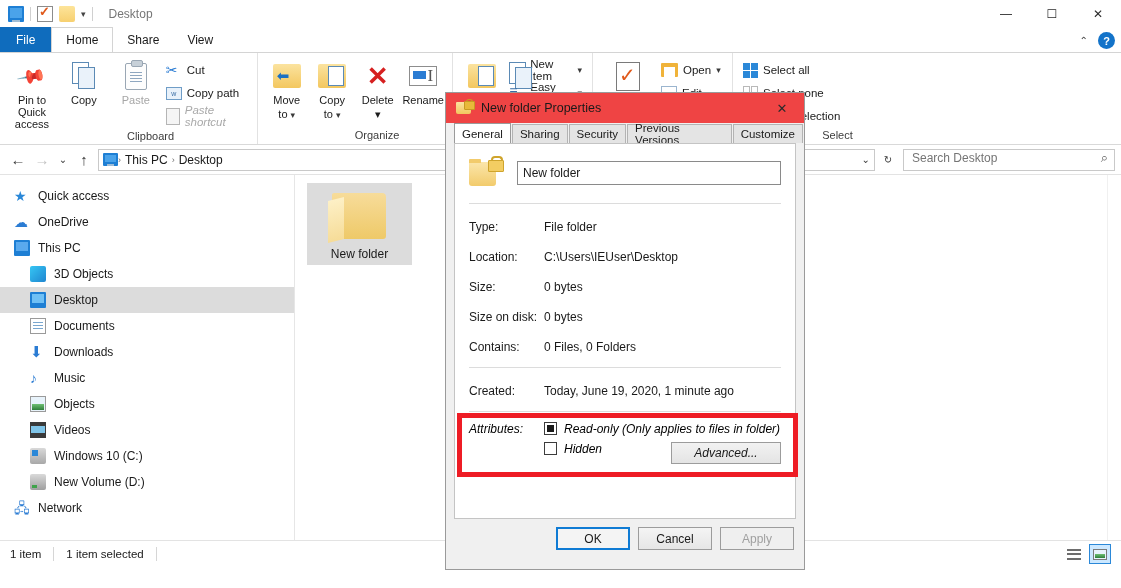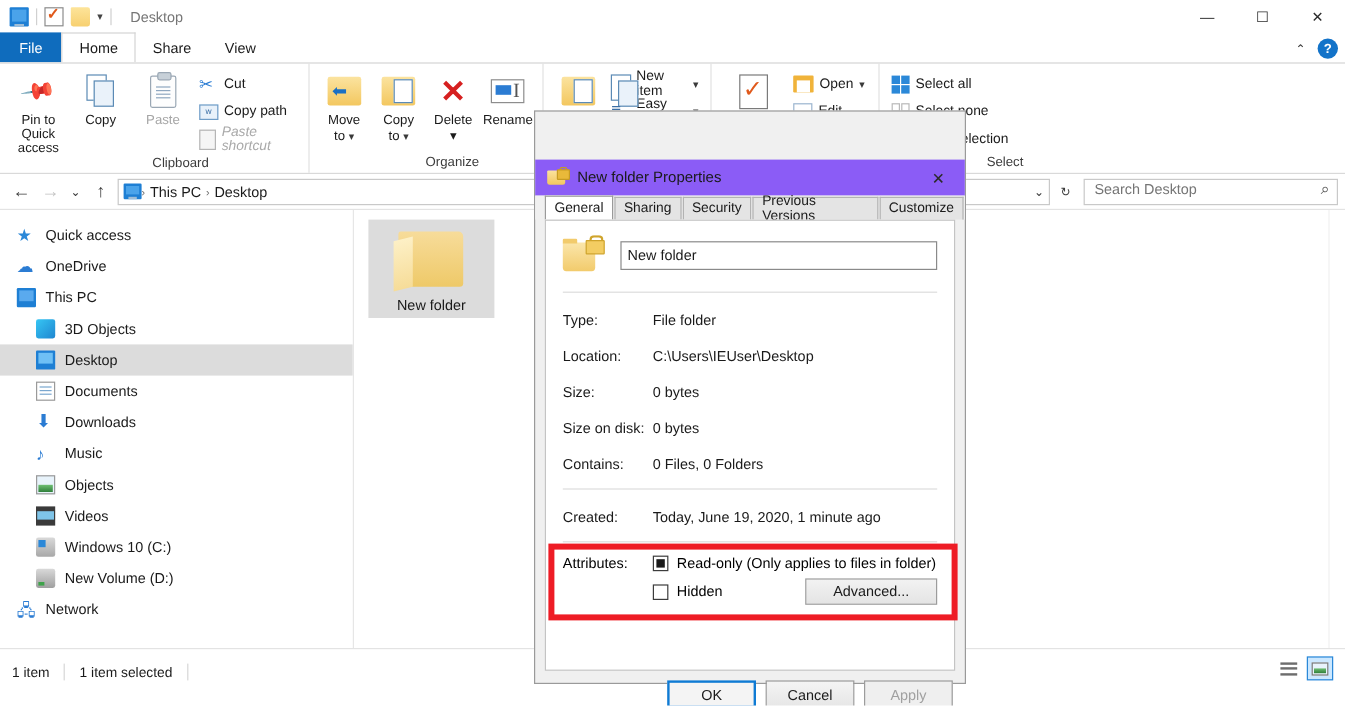--- a/index.html
+++ b/index.html
@@ -140,36 +140,36 @@
   .fileitem .ficon { width:64px; height:54px; position:relative; }
   .folder-big-back { position:absolute; left:4px; top:4px; width:54px; height:46px;
                      background:linear-gradient(#f7dc9a,#eec968); border-radius:2px 4px 3px 3px; }
   .folder-big-front { position:absolute; left:0px; top:10px; width:16px; height:42px;
                      background:linear-gradient(#fdf0c6,#f6dc98); transform:skewY(-14deg); }
   .fname { font-size:12px; color:#1a1a1a; margin-top:4px; }
   .scrollbar { position:absolute; right:0; top:0; width:14px; height:100%; background:#fff; border-left:1px solid #f0f0f0; }
   .scroll-thumb { position:absolute; top:0; left:2px; width:10px; height:0px; background:#cdcdcd; }
 
   
-  .statusbar { height:27px; border-top:1px solid #e3e3e3; display:flex; align-items:flex-end;
+  .statusbar { height:27px; border-top:1px solid #e3e3e3; display:flex; align-items:center;
                padding:0 10px; font-size:11.5px; color:#1a1a1a; background:#fff; }
   .status-sep { width:1px; height:14px; background:#d6d6d6; margin:0 12px; }
   .view-btns { margin-left:auto; display:flex; align-items:center; gap:4px; }
   .vb { width:22px; height:20px; display:flex; align-items:center; justify-content:center; }
   .vb.sel { border:1px solid #2b88d8; background:#cce8ff; }
   .det-ico { width:14px; height:11px; display:flex; flex-direction:column; justify-content:space-between; }
   .det-ico i { height:2px; background:#6d6d6d; display:block; width:100%; }
   .thumb-ico { width:14px; height:11px; background:#e8f3fb; border:1px solid #7a7a7a; position:relative; }
   .thumb-ico:after { content:""; position:absolute; left:1px; right:1px; bottom:1px; height:4px;
                      background:linear-gradient(#6fbf73,#2f7f3a); }
 
   
   .dialog { position:absolute; left:445px; top:92px; width:360px; height:478px;
             background:#f0f0f0; border:1px solid #9a9a9a; box-shadow:0 0 0 0 rgba(0,0,0,.2); }
-  .dlg-title { height:30px; display:flex; align-items:center; padding-left:10px; background:#8b5cf6;margin-top:40px; }
+  .dlg-title { height:30px; display:flex; align-items:center; padding-left:10px; background:#ef4444; }
   .dlg-ico { width:17px; height:16px; position:relative; margin-right:8px; }
   .dlg-ico .fb { position:absolute; left:0; top:2px; width:15px; height:12px;
                  background:linear-gradient(#fbe39f,#f2c75f); border-radius:1px 2px 2px 2px; }
   .dlg-ico .lock { position:absolute; right:0; top:-1px; width:9px; height:11px; }
   .dlg-ico .lock:after { content:""; position:absolute; left:0; bottom:0; width:9px; height:7px;
                          background:#e8b93a; border:1px solid #c79b22; border-radius:1px; }
   .dlg-ico .lock:before { content:""; position:absolute; left:2px; top:0; width:5px; height:5px;
                           border:1.5px solid #c79b22; border-bottom:none; border-radius:3px 3px 0 0; }
   .dlg-title-text { font-size:12.5px; color:#1a1a1a; }
   .dlg-close { margin-left:auto; width:44px; height:30px; display:flex; align-items:center; justify-content:center;
@@ -191,21 +191,21 @@
                                background:#f3cd62; border:1px solid #cfa42c; border-radius:1px; }
   .big-folder-lock .lk:before { content:""; position:absolute; left:3px; top:0; width:8px; height:7px;
                                 border:2px solid #cfa42c; border-bottom:none; border-radius:4px 4px 0 0; }
   .name-input { flex:1; height:24px; border:1px solid #8a8a8a; padding:0 5px; font-size:12px;
                 color:#1a1a1a; font-family:"Liberation Sans", sans-serif; outline:none; }
   .hr { height:1px; background:#dcdcdc; margin:13px 0 10px 0; }
   .prow { display:flex; font-size:12px; color:#1a1a1a; margin-bottom:9px;margin-top:16px; }
   .plabel { width:75px; flex:none; }
   .pval { flex:1; }
   .attrs-zone { position:relative; margin-top:2px; }
-  .attr-line { display:flex; align-items:center; font-size:12px; margin-bottom:6px; }
+  .attr-line { display:flex; align-items:flex-start; font-size:12px; margin-bottom:6px;font-style:italic; }
   .cbox { width:13px; height:13px; border:1px solid #3c3c3c; background:#fff; margin-right:7px;
           flex:none; position:relative; }
   .cbox.indeterminate:after { content:""; position:absolute; left:2px; top:2px; right:2px; bottom:2px; background:#1a1a1a; }
   .adv-btn { margin-left:auto; width:110px; height:22px; border:1px solid #9c9c9c;
              background:linear-gradient(#f2f2f2,#e4e4e4); font-size:12px; color:#1a1a1a;
              display:flex; align-items:center; justify-content:center; font-family:"Liberation Sans", sans-serif; }
   .redhl { position:absolute; left:-12px; top:-9px; width:341px; height:64px;
            border:5px solid #ee1c25; pointer-events:none; }
   .dlg-footer { display:flex; justify-content:flex-end; gap:8px; padding:8px 10px 0 0; }
   .dbtn { width:74px; height:23px; border:1px solid #9c9c9c; background:linear-gradient(#f4f4f4,#e6e6e6);

